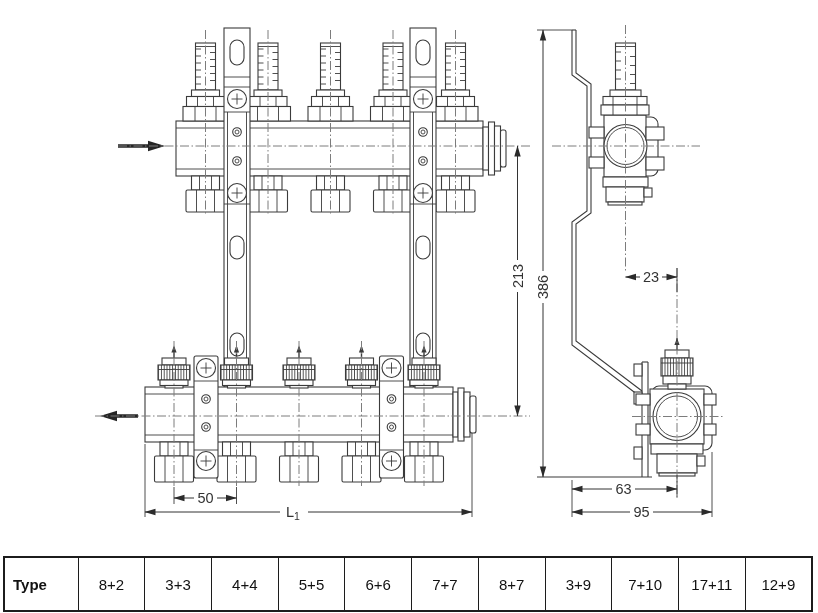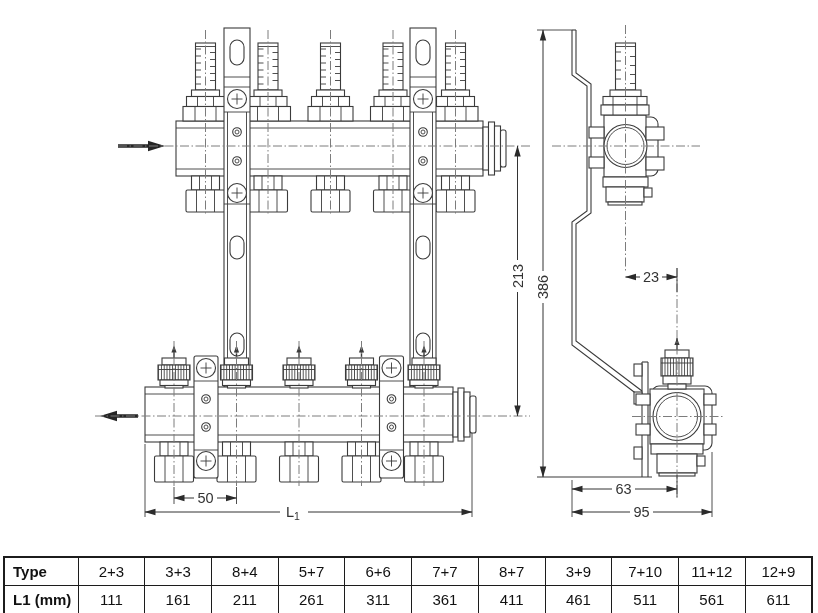--- a/index.html
+++ b/index.html
@@ -355,42 +355,28 @@
         <col>
         <col>
         <col>
         <col>
         <col>
         <col>
   </colgroup>
   <tbody>
     <tr>
       <td class="lbl">Type</td>
-      <td>2+3</td>
+      <td>8+2</td>
       <td>3+3</td>
-      <td>8+4</td>
-      <td>5+7</td>
+      <td>4+4</td>
+      <td>5+5</td>
       <td>6+6</td>
       <td>7+7</td>
       <td>8+7</td>
       <td>3+9</td>
       <td>7+10</td>
-      <td>11+12</td>
+      <td>17+11</td>
       <td>12+9</td>
-    </tr>
-    <tr>
-      <td class="lbl">L1 (mm)</td>
-      <td>111</td>
-      <td>161</td>
-      <td>211</td>
-      <td>261</td>
-      <td>311</td>
-      <td>361</td>
-      <td>411</td>
-      <td>461</td>
-      <td>511</td>
-      <td>561</td>
-      <td>611</td>
     </tr>
   </tbody>
 </table>
 
 </div>
 
 </body></html>

